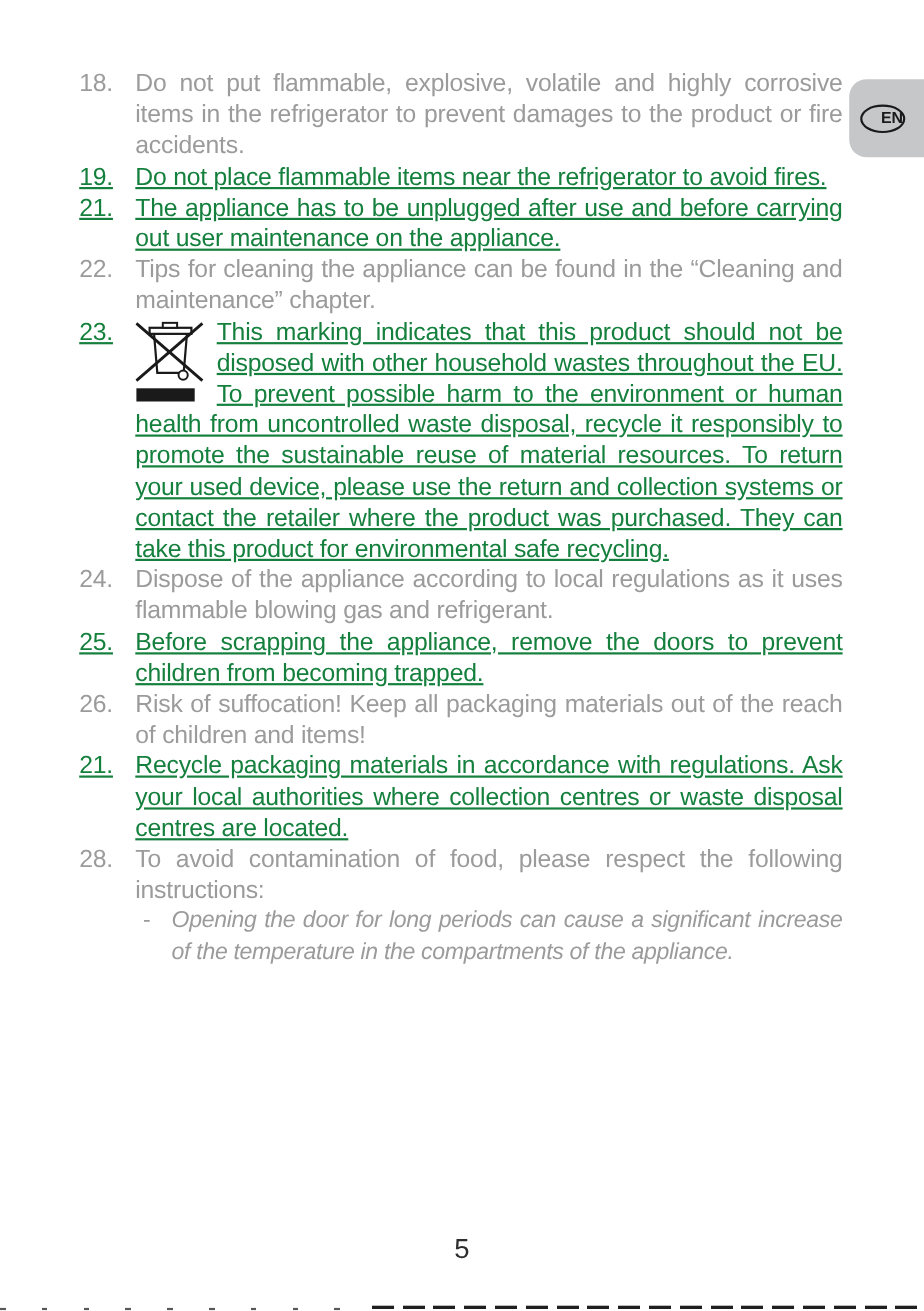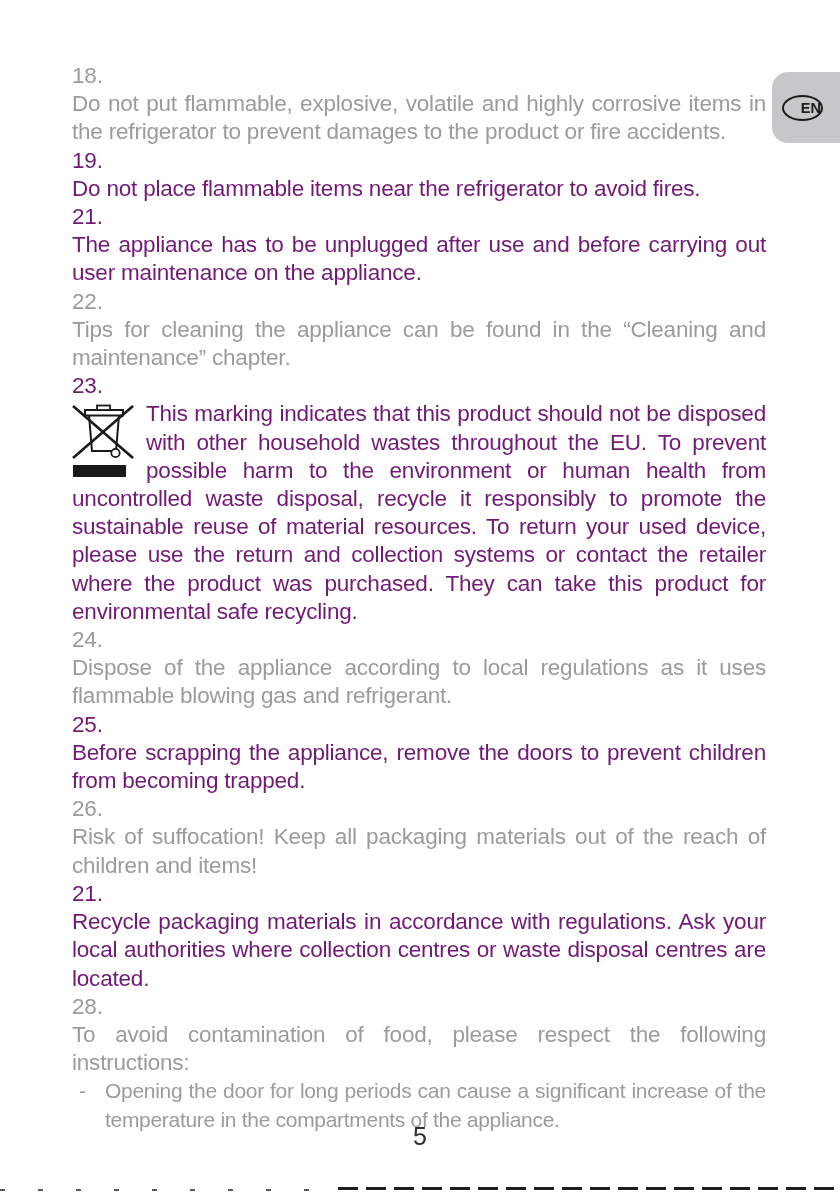--- a/index.html
+++ b/index.html
@@ -11,34 +11,34 @@
     font-family:"Liberation Sans", sans-serif;
   }
   .content{
     position:absolute;
     left:72px;top:62px;
     width:694px;
     font-size:22.5px;
     line-height:28.2px;
     letter-spacing:-0.2px;
   }
-  .item{display:flex;flex-direction:column;}
+  .item{display:flex;}
   .item .num{width:51px;flex:none;}
   .item .txt{flex:1;text-align:justify;}
   .tone-gray{color:#9b9b9b;}
-  .tone-black{color:#701a75;}
+  .tone-black{color:#15803d;text-decoration:underline;}
   .weee{
     float:left;
     width:68px;height:76px;
     margin:3px 6px 0 0;
   }
   .weee svg{display:block;width:68px;height:76px;}
   .sub{display:flex;padding-left:7px;font-size:21px;letter-spacing:-0.3px;}
   .sub .dash{width:26px;flex:none;}
-  .sub .stxt{flex:1;text-align:justify;}
+  .sub .stxt{flex:1;text-align:justify;font-style:italic;}
   .en-tab{
     position:absolute;
     top:72px;right:0;
     width:68px;height:71px;
     background:#c6c7c8;
     border-radius:16px 0 0 16px;
     display:flex;align-items:center;justify-content:center;
   }
   .en-oval{
     width:37px;height:22px;

